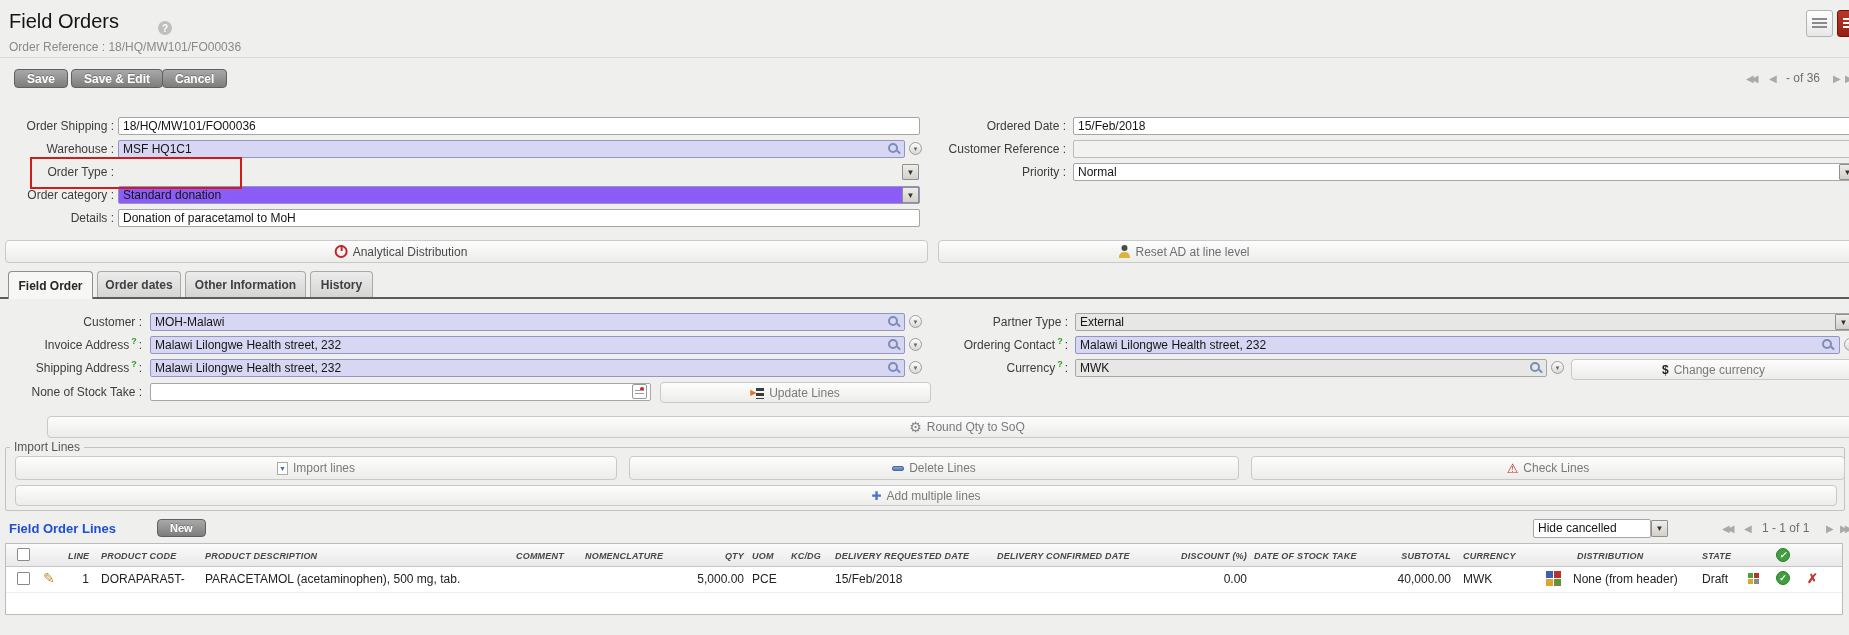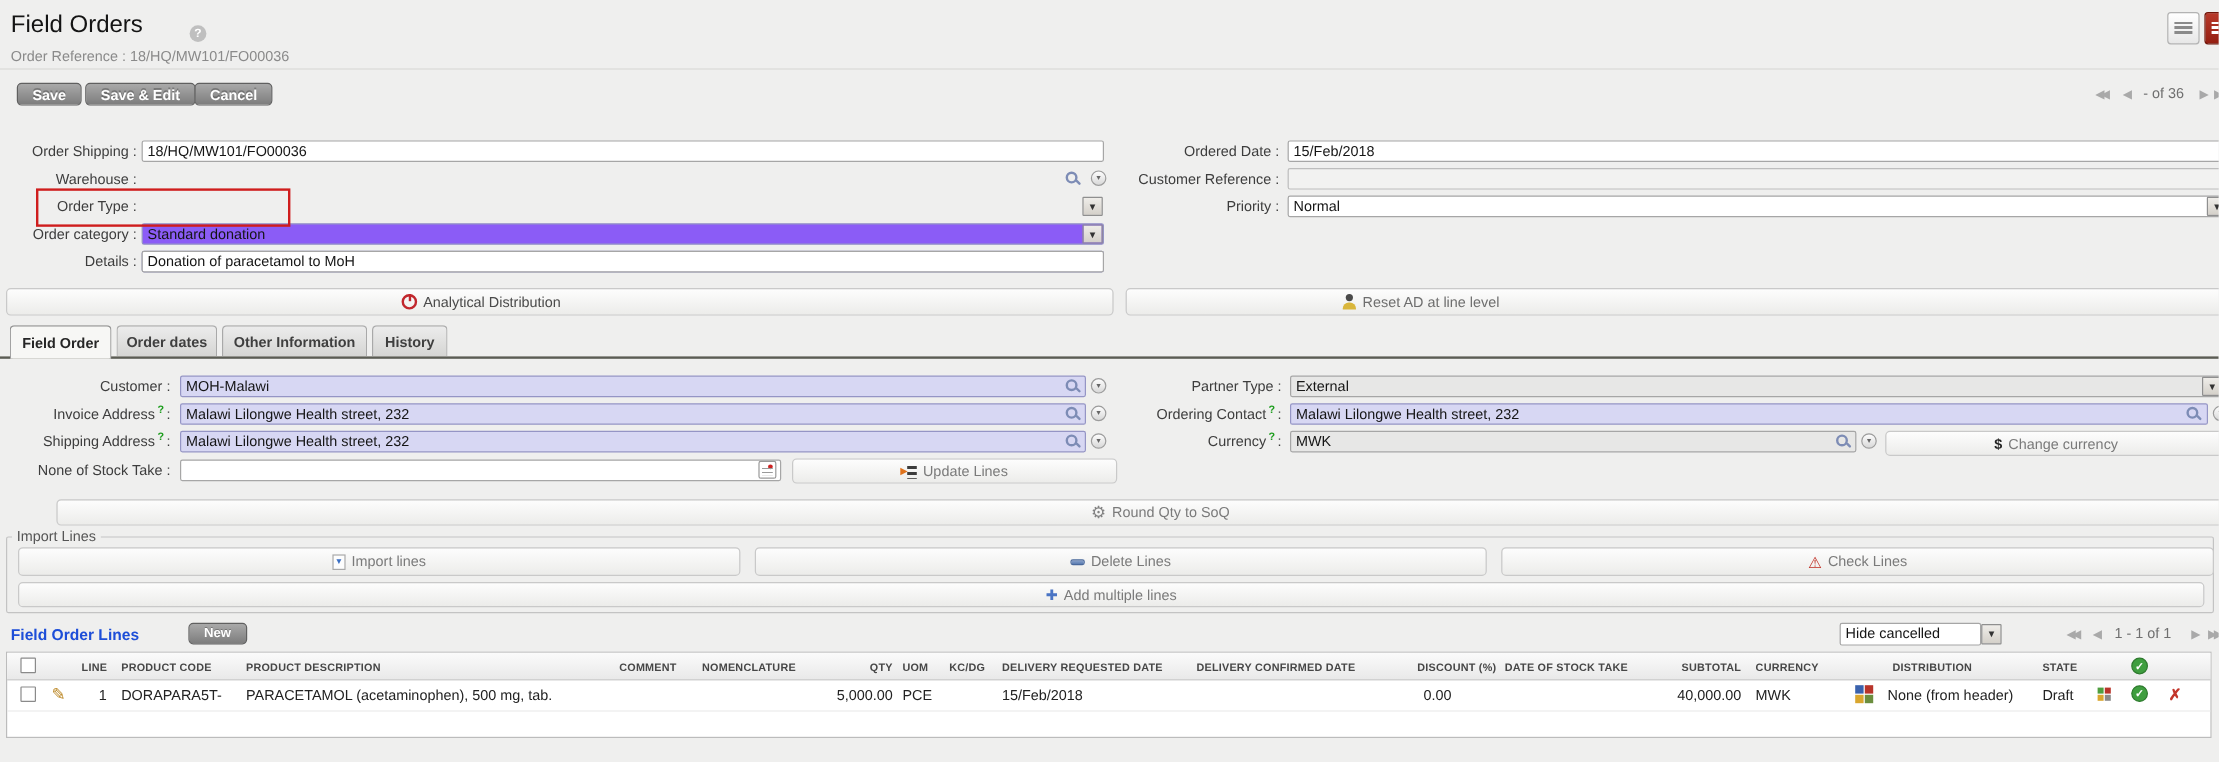--- a/index.html
+++ b/index.html
@@ -112,20 +112,21 @@
   <span class="abs pager-ic g-first" style="left:1746px;top:73px;"></span>
   <span class="abs pager-ic g-prev" style="left:1769px;top:73px;"></span>
   <span class="abs pager-txt" style="left:1786px;top:71px;">- of 36</span>
   <span class="abs pager-ic g-next" style="left:1833px;top:73px;"></span>
   <span class="abs pager-ic g-last" style="left:1845px;top:73px;"></span>
 
   <div class="lbl" style="left:0;top:119px;width:114px;">Order Shipping :</div>
   <input class="inp" readonly="" style="left: 118px; top: 117px; width: 802px;" value="18/HQ/MW101/FO00036">
 
   <div class="lbl" style="left:0;top:142px;width:114px;">Warehouse :</div>
+  <input class="inp lav" readonly="" style="left: 118px; top: 140px; width: 787px;" value="MSF HQ1C1">
   <span class="search-ic" style="left:888px;top:143px;"></span>
   <span class="round-dd g-down" style="left:909px;top:142px;"></span>
 
   <div class="lbl" style="left:0;top:165px;width:114px;">Order Type :</div>
   <div class="selbox lav" style="left:118px;top:163px;width:802px;">Standard donation</div>
   <span class="win-arrow g-down" style="left:902px;top:164px;"></span>
   <div class="abs" style="left:30px;top:157px;width:208px;height:28px;border:2px solid #cf1d1d;"></div>
 
   <div class="lbl" style="left:0;top:188px;width:114px;">Order category :</div>
   <div class="selbox lav" style="left:118px;top:186px;width:802px;">Medical</div>
@@ -252,21 +253,21 @@
   <span class="win-arrow g-down" style="left:1651px;top:520px;height:17px;"></span>
 
   <span class="abs pager-ic g-first" style="left:1722px;top:523px;"></span>
   <span class="abs pager-ic g-prev" style="left:1744px;top:523px;"></span>
   <span class="abs pager-txt" style="left:1762px;top:521px;">1 - 1 of 1</span>
   <span class="abs pager-ic g-next" style="left:1826px;top:523px;"></span>
   <span class="abs pager-ic g-last" style="left:1840px;top:523px;"></span>
 
   <div class="abs" style="left:5px;top:543px;width:1838px;height:72px;background:#fff;border:1px solid #bcbcbc;box-sizing:border-box;">
 
-    <div class="abs" style="left:0;top:0;width:100%;height:22px;background:linear-gradient(#fbfbfb,#e9e9e9);border-bottom:1px solid #c6c6c6;">
+    <div class="abs" style="left:0;top:0;width:100%;height:22px;background:linear-gradient(#fbfbfb,#e9e9e9);border-bottom:1px solid #c6c6c6;font-style:italic;">
       <span class="cbx" style="left:11px;top:4px;"></span>
       <span class="hcell" style="left:62px;top:7px;">LINE</span>
       <span class="hcell" style="left:95px;top:7px;">PRODUCT CODE</span>
       <span class="hcell" style="left:199px;top:7px;">PRODUCT DESCRIPTION</span>
       <span class="hcell" style="left:510px;top:7px;">COMMENT</span>
       <span class="hcell" style="left:579px;top:7px;">NOMENCLATURE</span>
       <span class="hcell" style="left:640px;top:7px;width:98px;text-align:right;">QTY</span>
       <span class="hcell" style="left:746px;top:7px;">UOM</span>
       <span class="hcell" style="left:785px;top:7px;">KC/DG</span>
       <span class="hcell" style="left:829px;top:7px;">DELIVERY REQUESTED DATE</span>
@@ -286,21 +287,21 @@
       <span class="rcell" style="left:53px;top:6px;width:30px;text-align:right;">1</span>
       <span class="rcell" style="left:95px;top:6px;">DORAPARA5T-</span>
       <span class="rcell" style="left:199px;top:6px;">PARACETAMOL (acetaminophen), 500 mg, tab.</span>
       <span class="rcell" style="left:510px;top:6px;"></span>
       <span class="rcell" style="left:579px;top:6px;"></span>
       <span class="rcell" style="left:640px;top:6px;width:98px;text-align:right;">5,000.00</span>
       <span class="rcell" style="left:746px;top:6px;">PCE</span>
       <span class="rcell" style="left:785px;top:6px;"></span>
       <span class="rcell" style="left:829px;top:6px;">15/Feb/2018</span>
       <span class="rcell" style="left:991px;top:6px;"></span>
-      <span class="rcell" style="left:1143px;top:6px;width:98px;text-align:center;">0.00</span>
+      <span class="rcell" style="left:1143px;top:6px;width:98px;text-align:right;">0.00</span>
       <span class="rcell" style="left:1248px;top:6px;"></span>
       <span class="rcell" style="left:1347px;top:6px;width:98px;text-align:right;">40,000.00</span>
       <span class="rcell" style="left:1457px;top:6px;">MWK</span>
       <span class="dist-ic" style="left:1540px;top:5px;">
           <i></i>
           <i></i>
           <i></i>
           <i></i>
         </span>
       <span class="rcell" style="left:1567px;top:6px;">None (from header)</span>

